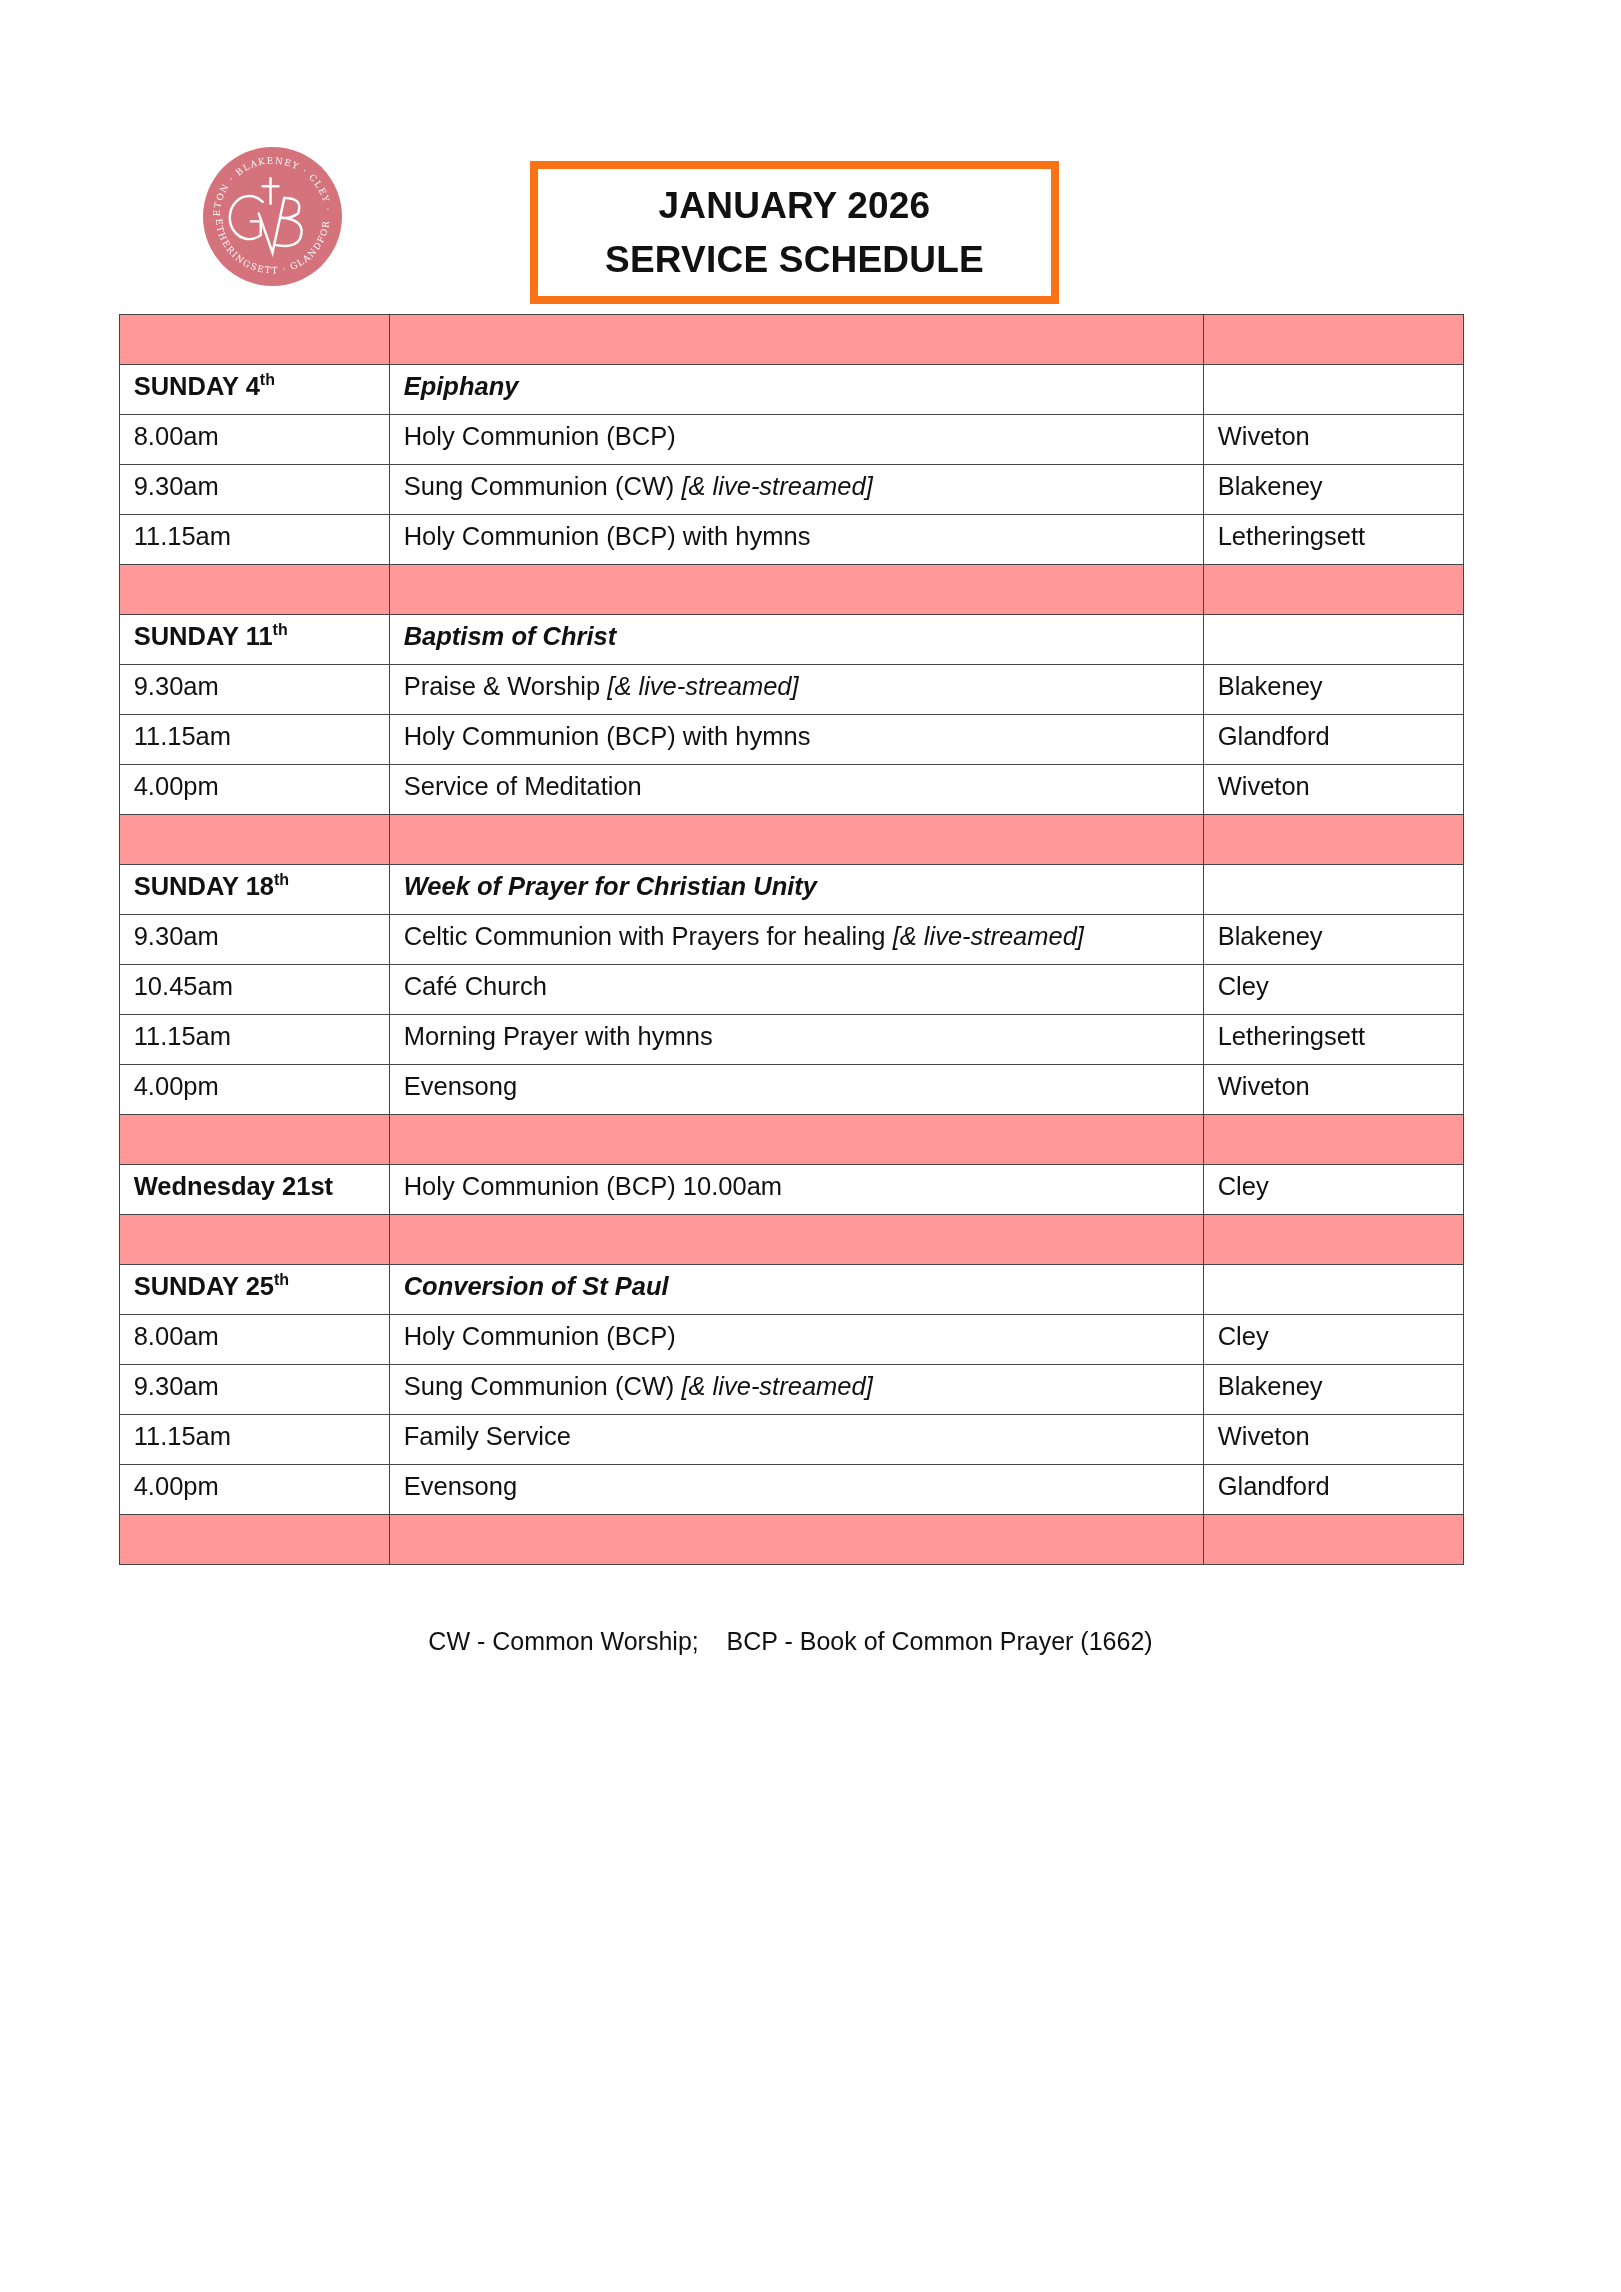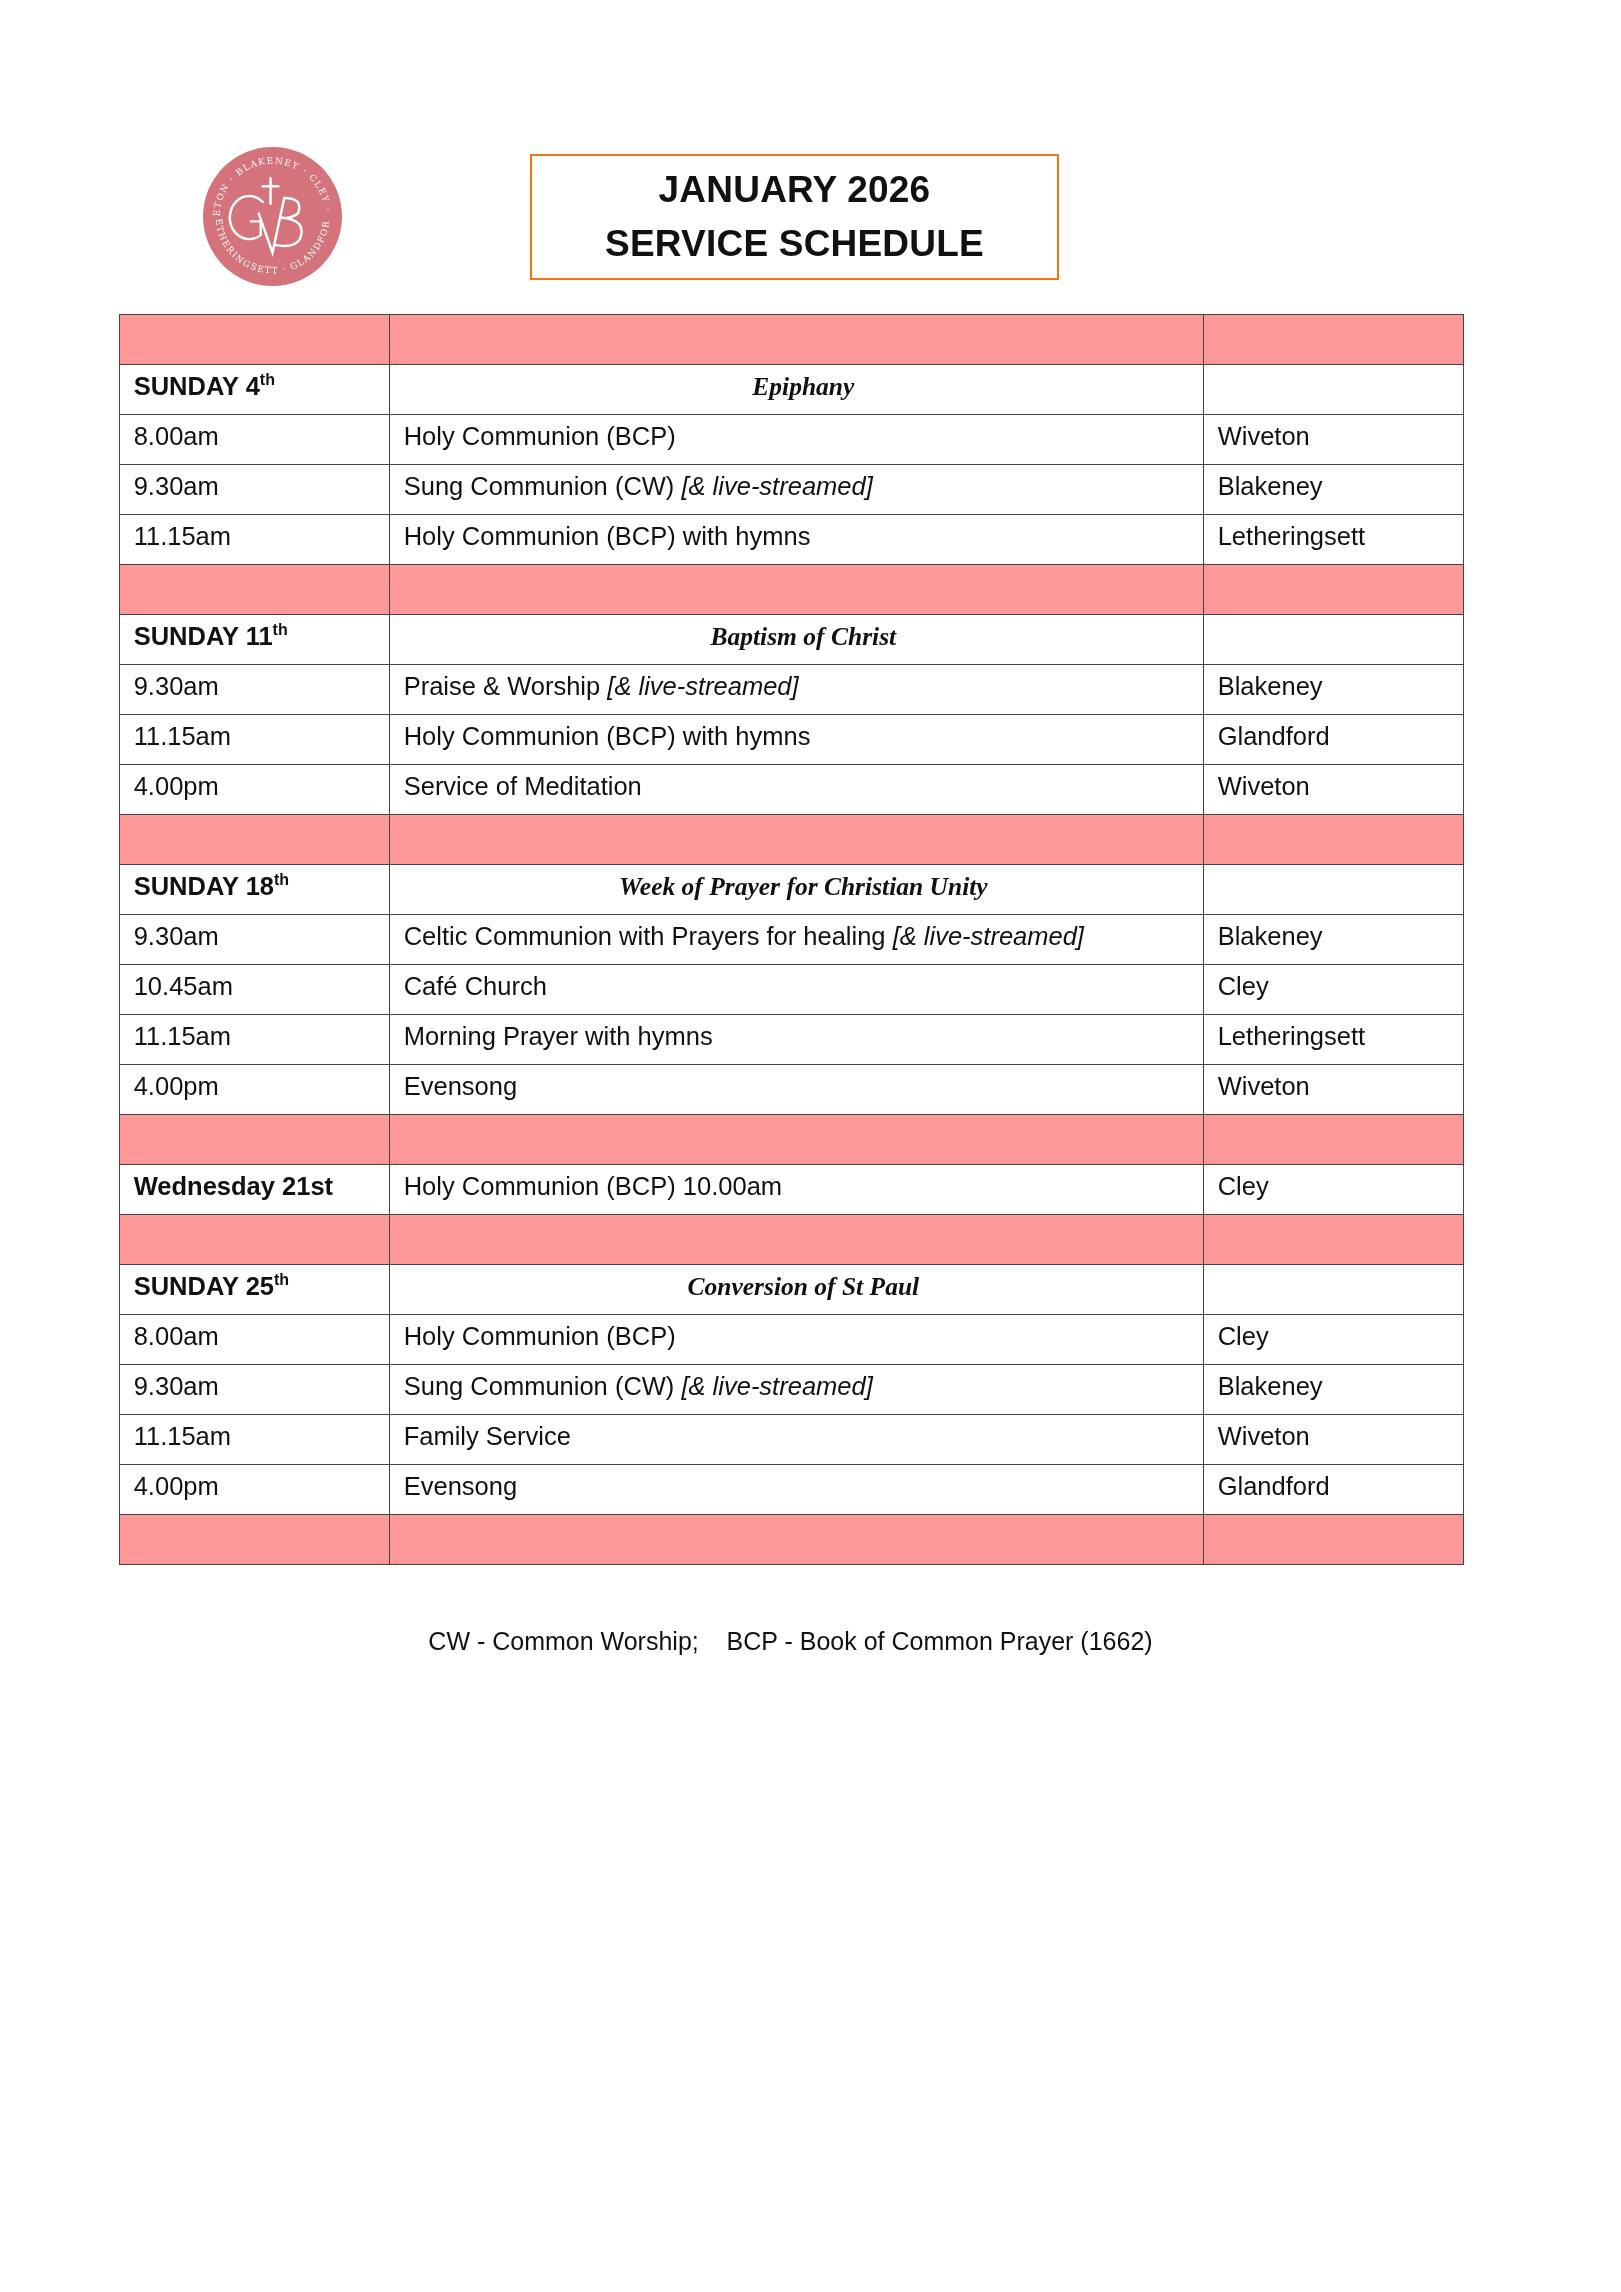--- a/index.html
+++ b/index.html
@@ -4,43 +4,43 @@
 <style>
   html, body { margin: 0; padding: 0; background: #ffffff; }
   body {
     width: 1621px; height: 2293px; position: relative; overflow: hidden;
     font-family: "Liberation Sans", "DejaVu Sans", sans-serif; color: #111;
   }
   .logo {
     position: absolute; left: 202px; top: 147px; width: 141px; height: 139px;
   }
   .title-box {
-    position: absolute; left: 530px; top: 154px; width: 529px; height: 126px;
-    border: 2px solid #f97316; box-sizing: border-box;
+    position: absolute; left: 530px; top: 161px; width: 529px; height: 143px;
+    border: 8px solid #f97316; box-sizing: border-box;
     display: flex; flex-direction: column; align-items: center; justify-content: center;
   }
   .title-line {
     font-weight: bold; font-size: 37px; line-height: 54px; letter-spacing: 0.2px;
   }
   table.schedule {
     position: absolute; left: 119px; top: 314px; width: 1343px;
     border-collapse: collapse; table-layout: fixed;
   }
   table.schedule td {
     border: 1.5px solid #444; height: 50px; padding: 0 0 0 13.7px;
     font-size: 25.5px; vertical-align: top; padding-top: 6.9px; box-sizing: border-box;
     white-space: nowrap;
   }
   col.c1 { width: 270px; }
   col.c2 { width: 814px; }
   col.c3 { width: 260px; }
   tr.sep td { background: #FF9999; }
   .day { font-weight: bold; }
   .day sup { font-size: 16px; vertical-align: 9.8px; line-height: 0; }
-  td.occasion { text-align: center; font-weight: bold; font-style: italic; padding-left: 0; font-family: Liberation Serif, serif; }
+  td.occasion { text-align: left; font-weight: bold; font-style: italic; padding-left: 0; }
   .note { font-style: italic; }
   .footnote {
     position: absolute; left: 119px; width: 1343px; top: 1627px;
     text-align: center; font-size: 25px; white-space: pre;
   }
 </style>
 </head>
 <body>
 
 <div class="logo">

